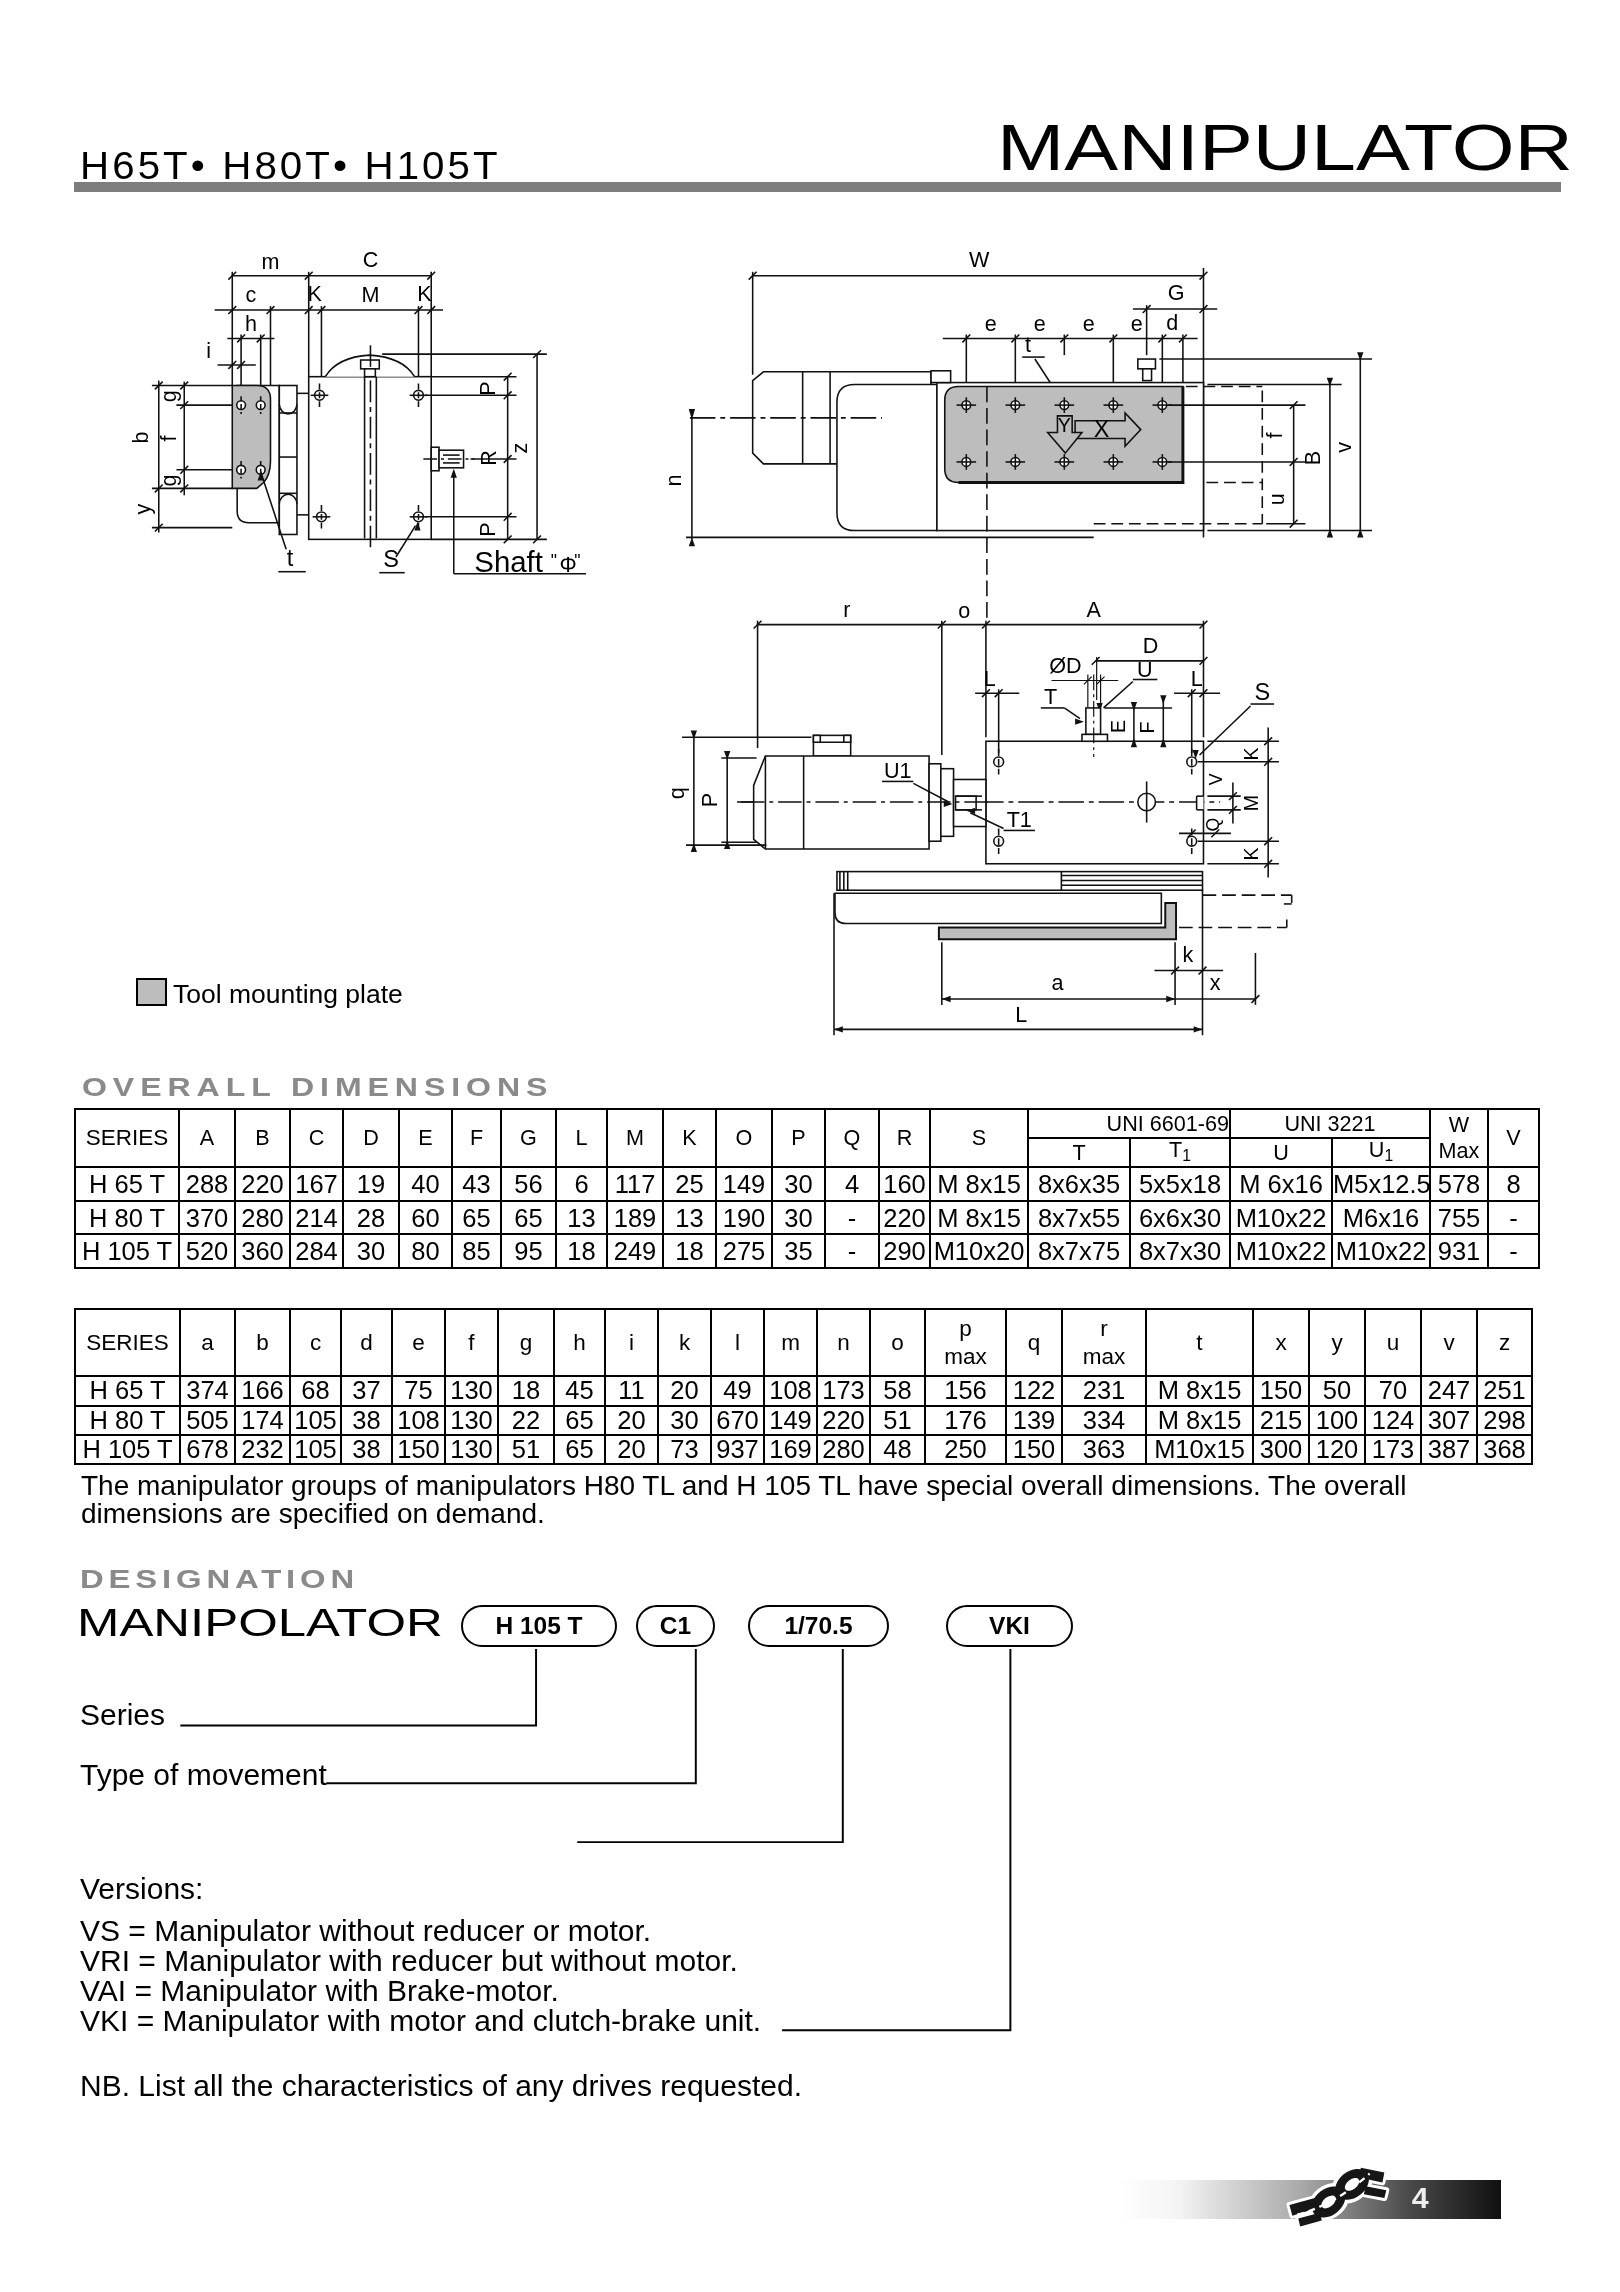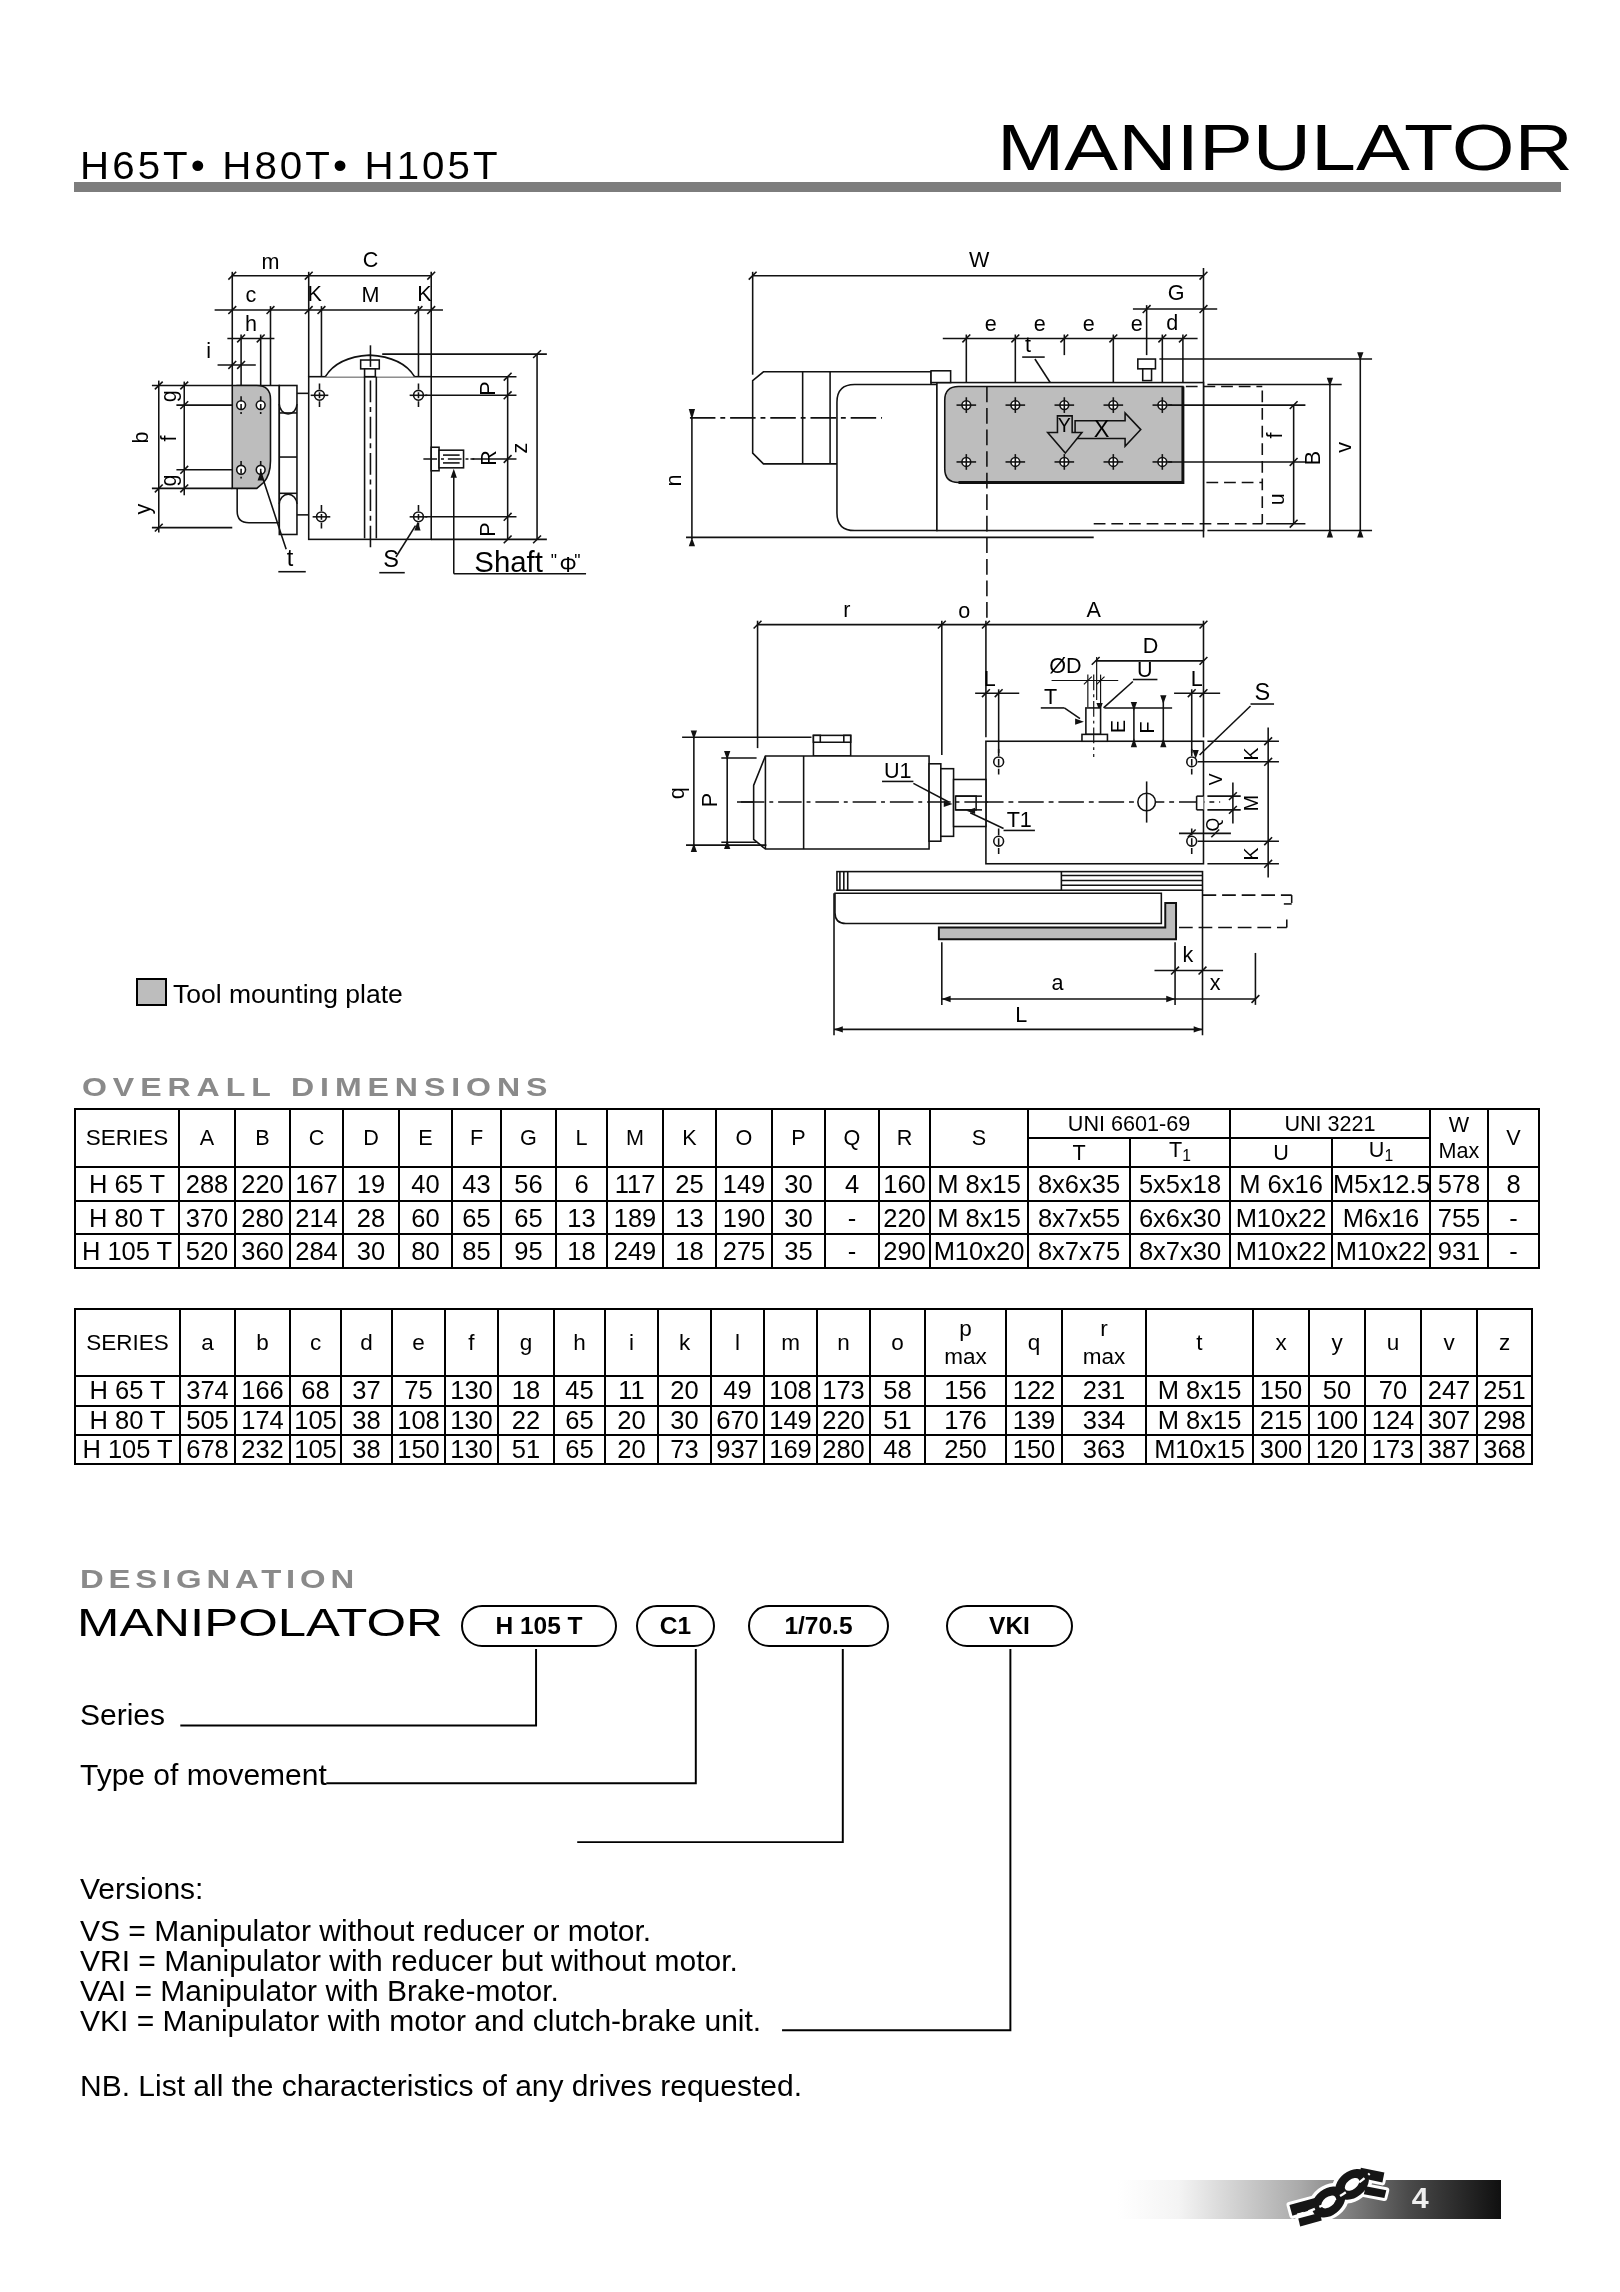--- a/index.html
+++ b/index.html
@@ -673,21 +673,21 @@
             <th rowspan="2">F</th>
             <th rowspan="2">G</th>
             <th rowspan="2">L</th>
             <th rowspan="2">M</th>
             <th rowspan="2">K</th>
             <th rowspan="2">O</th>
             <th rowspan="2">P</th>
             <th rowspan="2">Q</th>
             <th rowspan="2">R</th>
             <th rowspan="2">S</th>
- <th colspan="2" style="line-height:23.5px;">UNI 6601-69</th>
+ <th colspan="2" style="line-height:23.5px;text-align:right;">UNI 6601-69</th>
             <th colspan="2" style="line-height:23.5px;">UNI 3221</th>
             <th rowspan="2" style="line-height:26.5px;">W<br>Max</th>
             <th rowspan="2">V</th>
 </tr>
 <tr style="height:25.5px;">
             <th style="line-height:21.6px;">T</th>
             <th style="line-height:21.6px;">T<span style="font-size:15.7px;vertical-align:-3.9px;">1</span></th>
             <th style="line-height:21.6px;">U</th>
             <th style="line-height:21.6px;">U<span style="font-size:15.7px;vertical-align:-3.9px;">1</span></th>
           </tr>
@@ -897,20 +897,21 @@
             <td>300</td>
             <td>120</td>
             <td>173</td>
             <td>387</td>
             <td>368</td>
           </tr>
 </tbody>
       </table>
 </div>
 
+<div class="abs" style="left:81px;top:1472px;width:1353px;font-size:28px;line-height:28px;"> The manipulator groups of manipulators H80 TL and H 105 TL have special overall dimensions. The overall dimensions are specified on demand.</div>
 
 <div class="abs grayhead" id="h2" style="left:80px;top:1564px;font-size:26.5px;letter-spacing:3.9px;transform:scaleX(1.24);transform-origin:left top;">DESIGNATION</div>
 
 <div class="abs" id="manipo" style="left:77px;top:1601px;font-size:39px;transform:scaleX(1.305);transform-origin:left top;white-space:nowrap;">MANIPOLATOR</div>
 
 <div class="badge" style="left:461px;top:1605px;width:152px;height:38px;line-height:38px;">H 105 T</div>
 
 <div class="badge" style="left:636px;top:1605px;width:75px;height:38px;line-height:38px;">C1</div>
 
 <div class="badge" style="left:748px;top:1605px;width:137px;height:38px;line-height:38px;">1/70.5</div>

